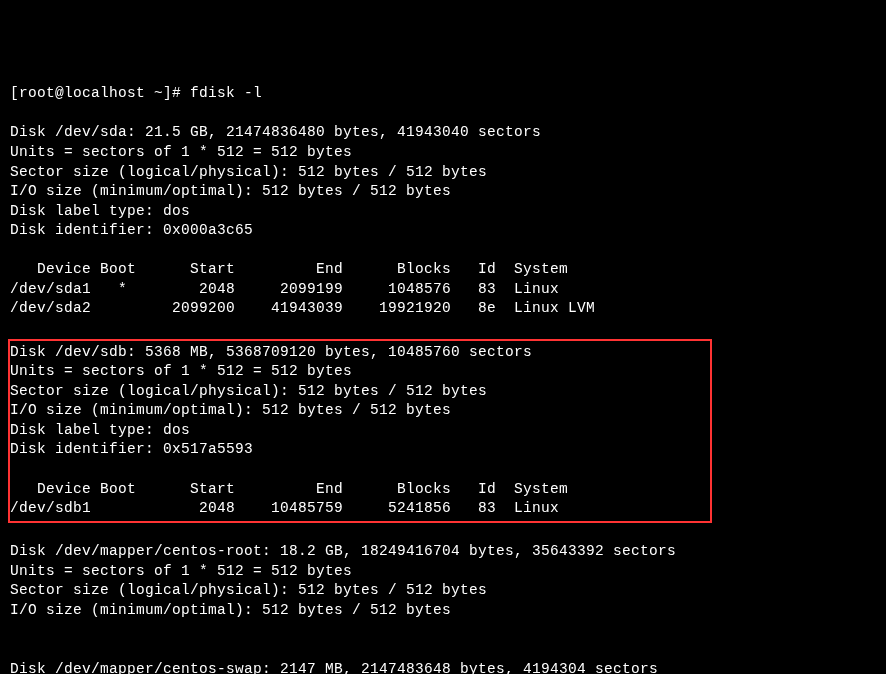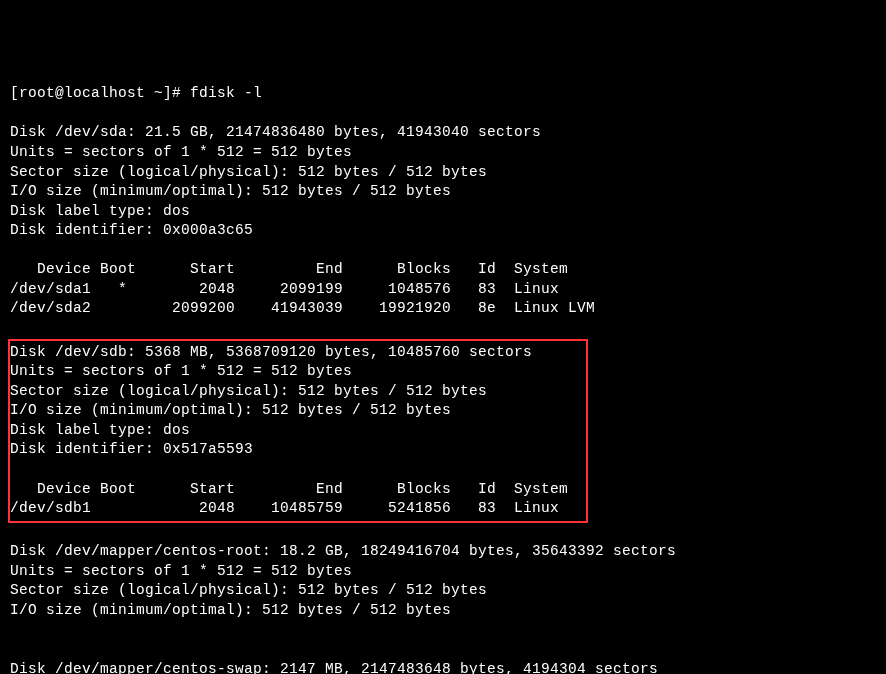--- a/index.html
+++ b/index.html
@@ -12,21 +12,21 @@
       padding: 6px 10px;
       width: 886px;
       box-sizing: border-box;
       white-space: pre;
       letter-spacing: 0.3px;
     }
     .highlight-box {
       border: 2px solid #ff3333;
       padding: 2px 0;
       margin-left: -2px;
-      width: 580px;
+      width: 704px;
       box-sizing: border-box;
     }
     .blank-line {
       height: 1.35em;
     }
   </style>
 </head>
 <body>
 
 

